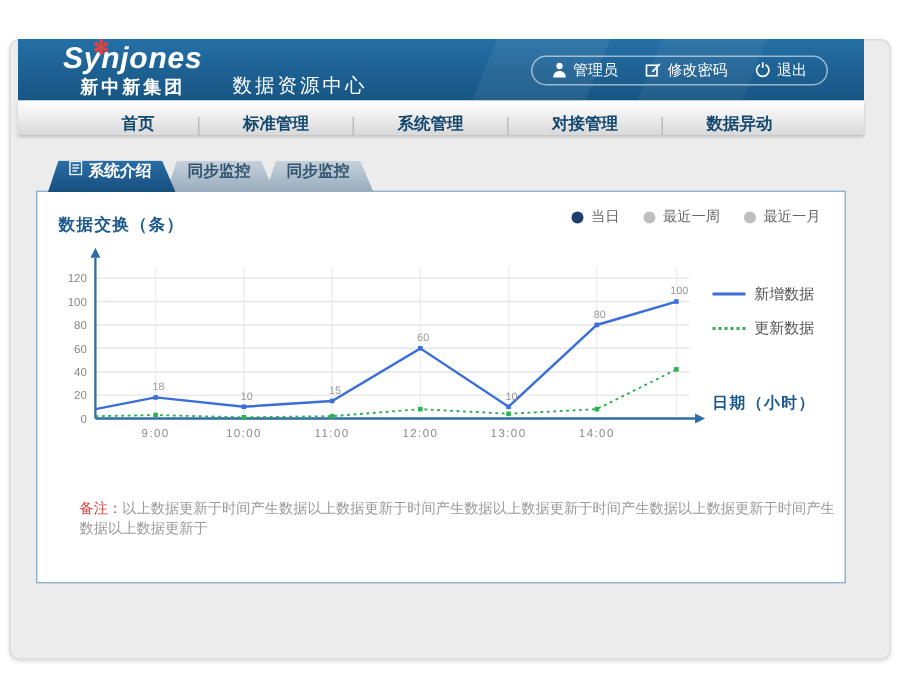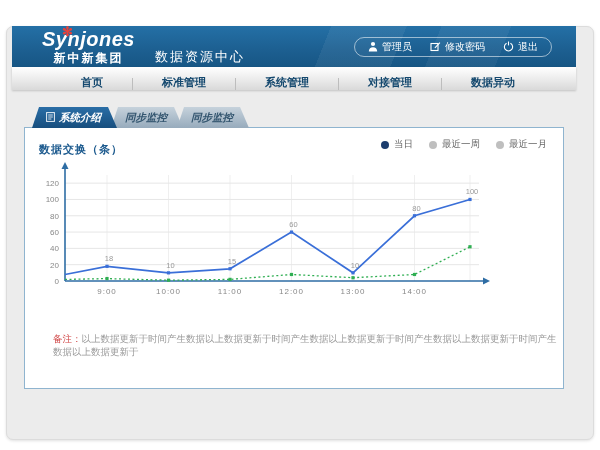--- a/index.html
+++ b/index.html
@@ -20,21 +20,21 @@
   .user-pill .pill-item { display:flex; align-items:center; gap:4px; color:#fff; font-size:10px; padding:0 9px; cursor:pointer; }
   .pill-ico { display:inline-flex; }
 
   
   .nav { height:23px; background:linear-gradient(180deg,#ffffff,#e9e9e9 60%,#d9d9d9); box-shadow:0 1px 2px rgba(0,0,0,.18); display:flex; align-items:flex-end; padding-left:40px; position:relative; z-index:2; }
   .nav-item { font-size:11px; font-weight:bold; color:#14486e; padding:0 29px; cursor:pointer; }
   .nav-sep { width:1px; height:12px; background:#bdbdbd; }
 
   
   .tabbar { margin-top:17px; height:21px; display:flex; padding-left:20px; position:relative; z-index:2; }
-  .tab { height:21px; display:flex; align-items:center; justify-content:center; gap:4px; font-size:10.5px; font-weight:bold; padding:0 16px 0 14px; margin-right:-6px; clip-path:polygon(7px 0, calc(100% - 9px) 0, 100% 100%, 0 100%);font-style:italic; }
+  .tab { height:21px; display:flex; justify-content:center; gap:4px; font-size:10.5px; font-weight:bold; padding:0 16px 0 14px; margin-right:-6px; clip-path:polygon(7px 0, calc(100% - 9px) 0, 100% 100%, 0 100%); }
   .tab.active { background:linear-gradient(180deg,#2a6ea6,#174e7e); color:#fff; z-index:3; }
   .tab.inactive { background:linear-gradient(180deg,#c6d2dc,#97abbc); color:#33556f; z-index:1; }
 
   
   .panel { position:relative; margin:-1px 12px 0 12px; height:262px; background:#fff; border:1px solid #8fb4cf; }
   .range-group { position:absolute; top:10px; right:16px; display:flex; gap:16px; }
   .range-opt { display:flex; align-items:center; gap:5px; font-size:9.5px; color:#666; cursor:pointer; }
   .dot { width:8px; height:8px; border-radius:50%; background:#bfbfbf; }
   .dot.sel { background:#1c3d6e; }
   .ylabel { margin:14px 0 0 14px; font-size:11px; font-weight:bold; color:#1c5a8e; letter-spacing:1px; }
@@ -196,19 +196,32 @@
           <text x="439" y="35.46153846153847" font-size="7.5" fill="#999" text-anchor="middle">100</text>
           <polyline points="32,120.4 74,119.6 135.5,121.2 197,120.4 258.5,115.5 320,118.7 381.5,115.5 437,87.8" fill="none" stroke="#2fae52" stroke-width="1.3" stroke-dasharray="2,2.5"></polyline>
           <rect x="72.4" y="117.95384615384616" width="3.2" height="3.2" fill="#2fae52"></rect>
           <rect x="133.9" y="119.58461538461539" width="3.2" height="3.2" fill="#2fae52"></rect>
           <rect x="195.4" y="118.76923076923077" width="3.2" height="3.2" fill="#2fae52"></rect>
           <rect x="256.9" y="113.87692307692308" width="3.2" height="3.2" fill="#2fae52"></rect>
           <rect x="318.4" y="117.13846153846154" width="3.2" height="3.2" fill="#2fae52"></rect>
           <rect x="379.9" y="113.87692307692308" width="3.2" height="3.2" fill="#2fae52"></rect>
           <rect x="435.4" y="86.15384615384616" width="3.2" height="3.2" fill="#2fae52"></rect>
         </svg>
+      <div class="legend-col">
+        <div class="legend-items">
+          <div class="legend-item">
+            <span class="legend-line"></span>
+            <span class="legend-label">新增数据</span>
+          </div>
+          <div class="legend-item">
+            <span class="legend-line dotted"></span>
+            <span class="legend-label">更新数据</span>
+          </div>
+        </div>
+        <div class="xaxis-title">日期（小时）</div>
+      </div>
     </div>
 
     <div class="note">
       <span class="note-label">备注：</span><span class="note-text">以上数据更新于时间产生数据以上数据更新于时间产生数据以上数据更新于时间产生数据以上数据更新于时间产生数据以上数据更新于</span>
     </div>
   </div>
 </div>
 
 </body></html>

